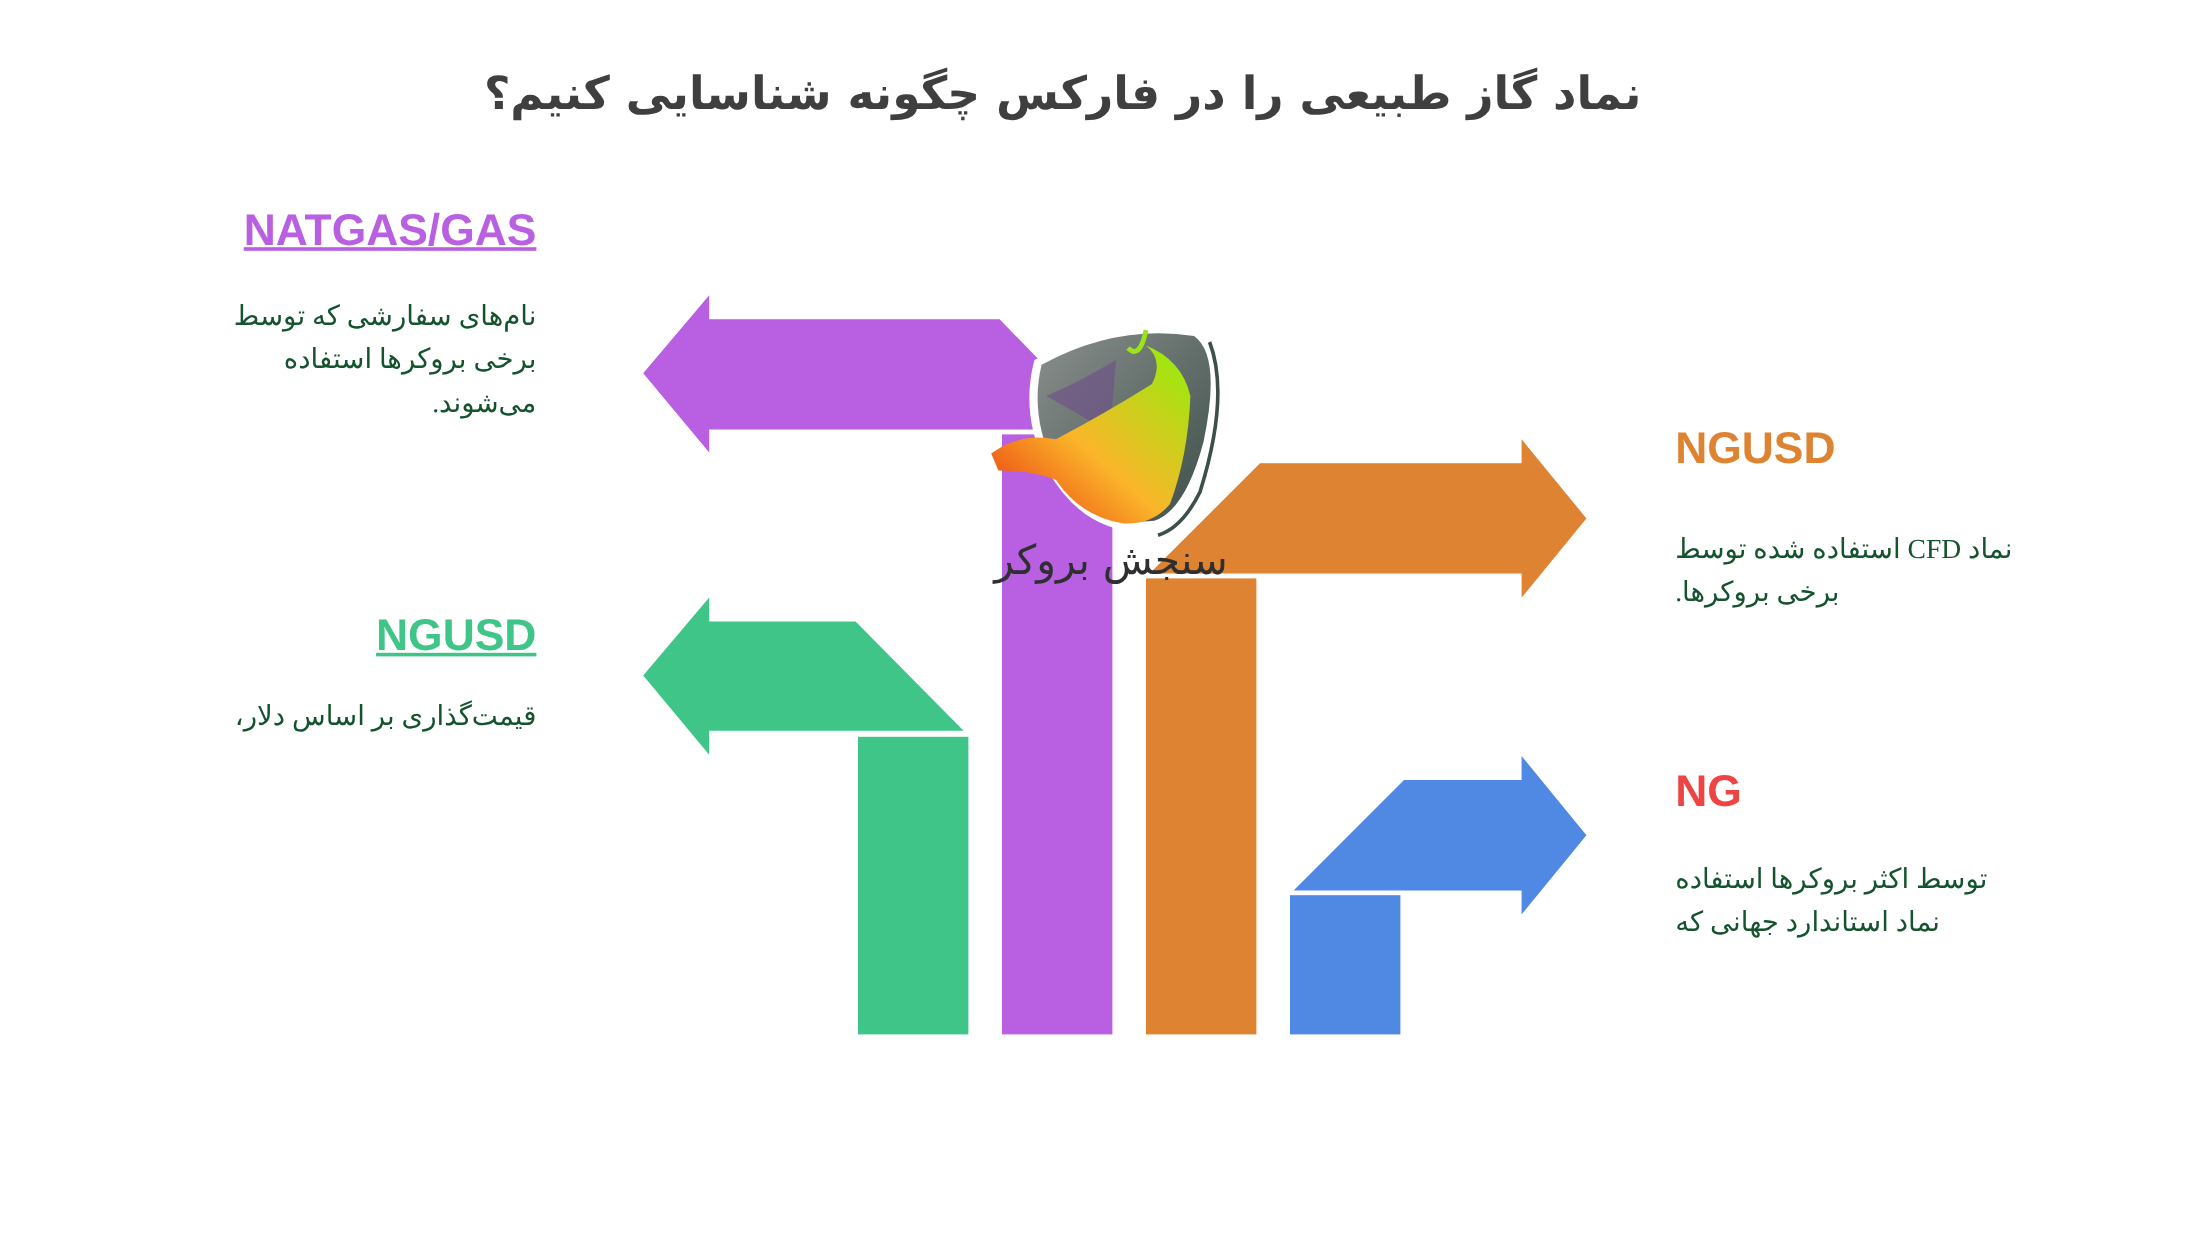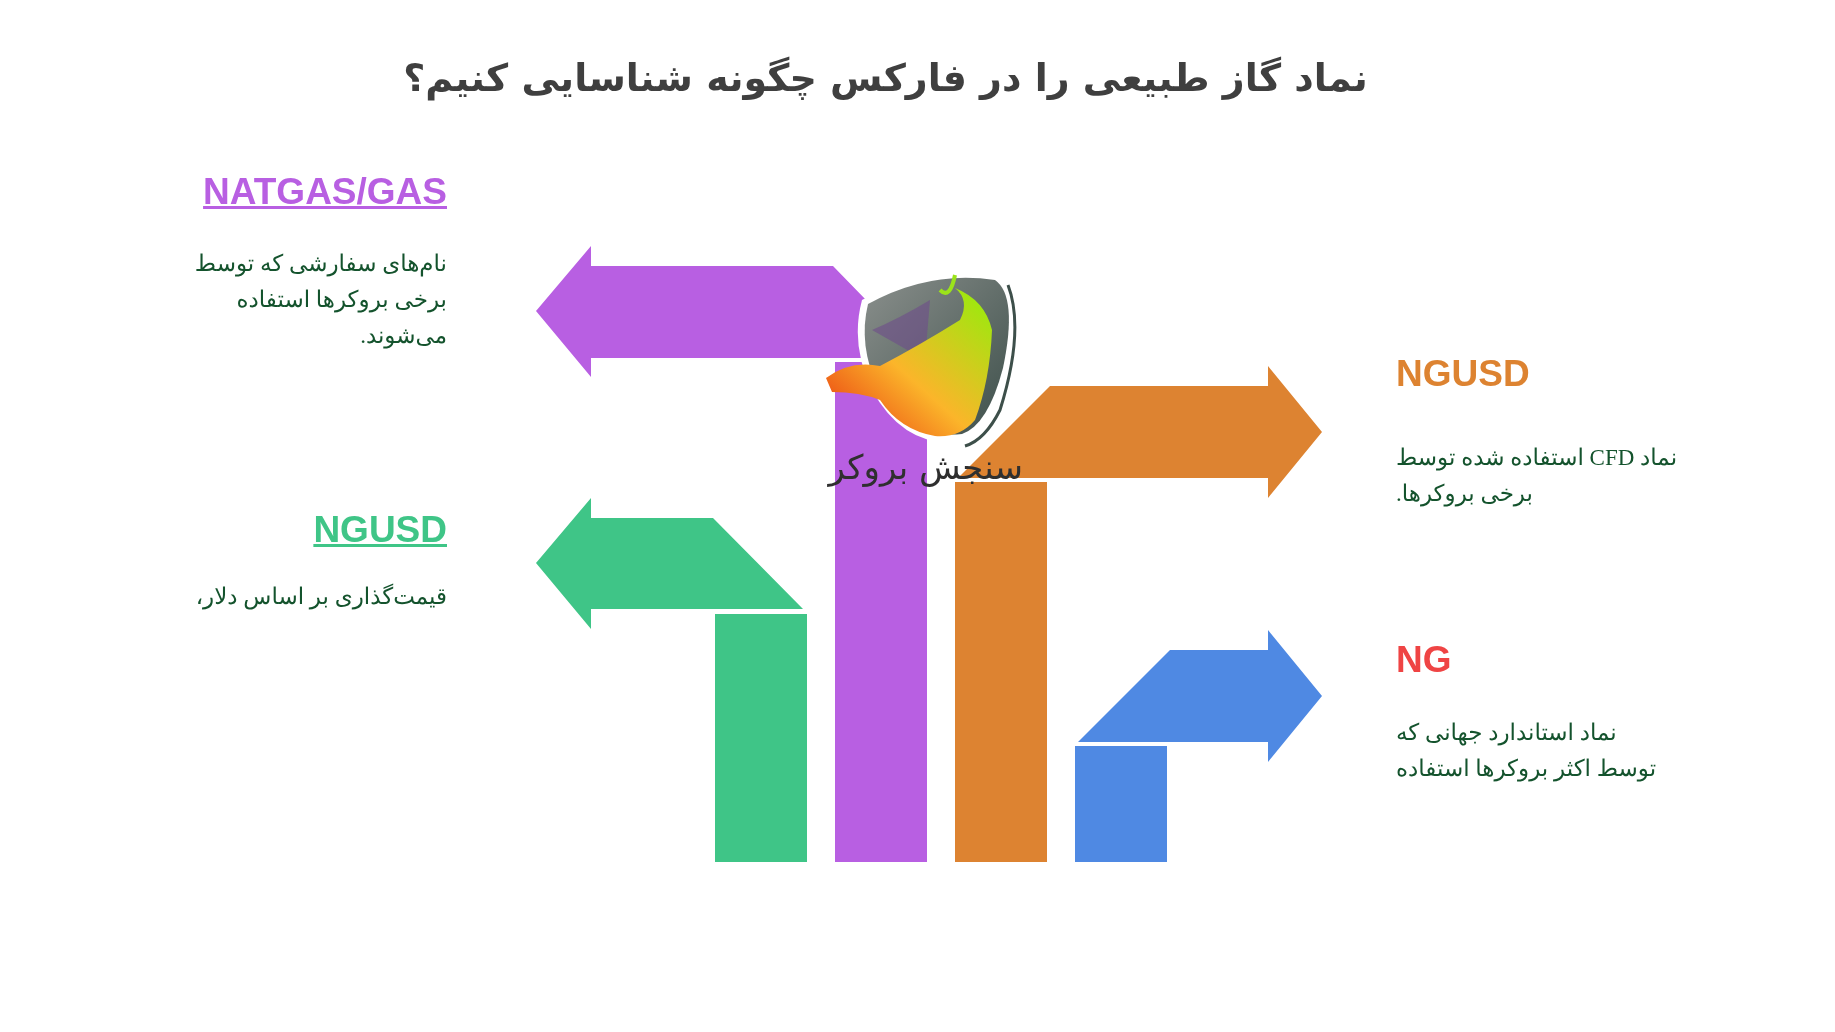--- a/index.html
+++ b/index.html
@@ -79,15 +79,15 @@
 </div>
 
 <div class="label right" style="top:352px;color:#DD8331;">NGUSD</div>
 <div class="desc right" style="top:440px;">
   <span class="line">نماد CFD استفاده شده توسط</span>
   <span class="line">برخی بروکرها.</span>
 </div>
 
 <div class="label right" style="top:638px;color:#ef4444;">NG</div>
 <div class="desc right" style="top:715px;">
+  <span class="line">توسط اکثر بروکرها استفاده</span>
   <span class="line">نماد استاندارد جهانی که</span>
-  <span class="line">توسط اکثر بروکرها استفاده</span>
 </div>
 
 </body></html>

